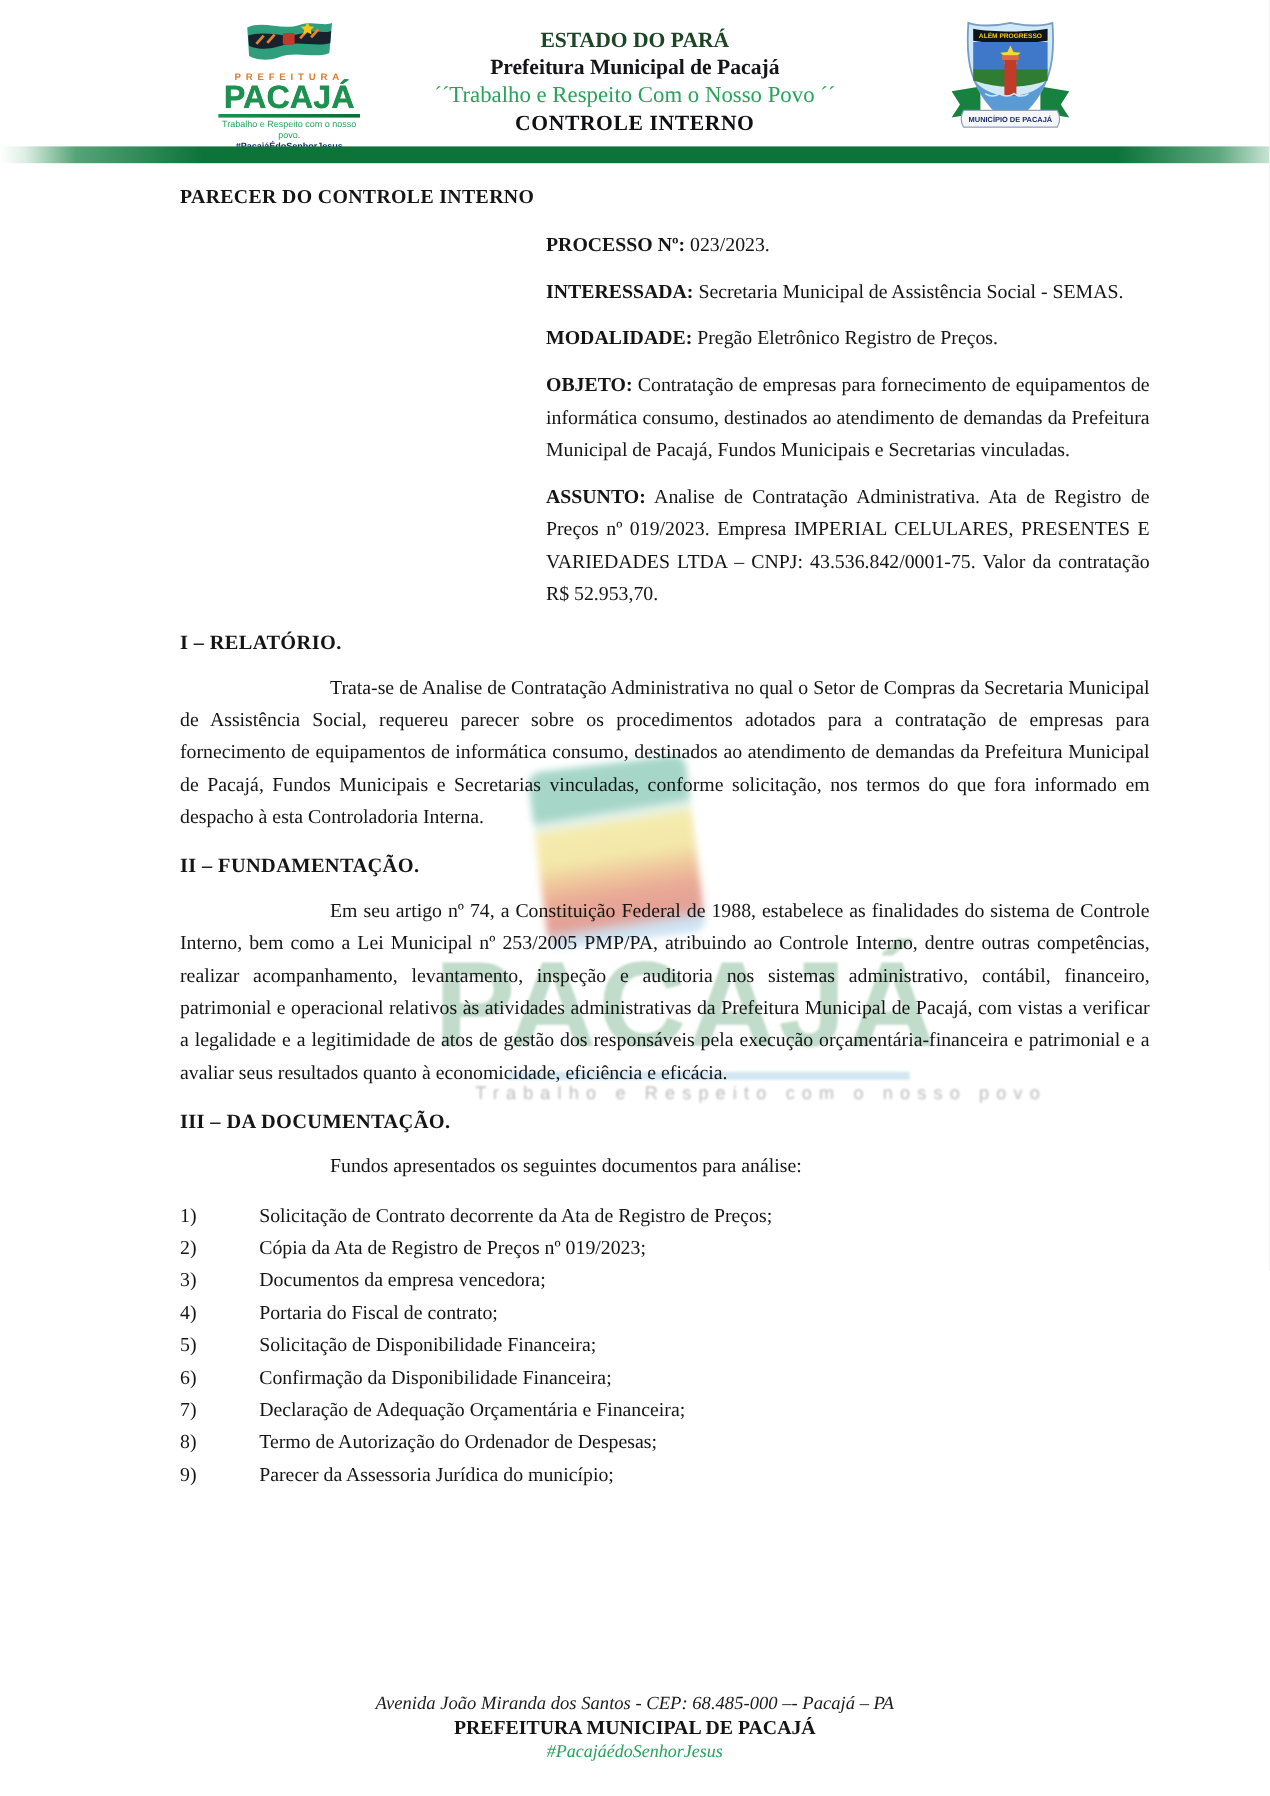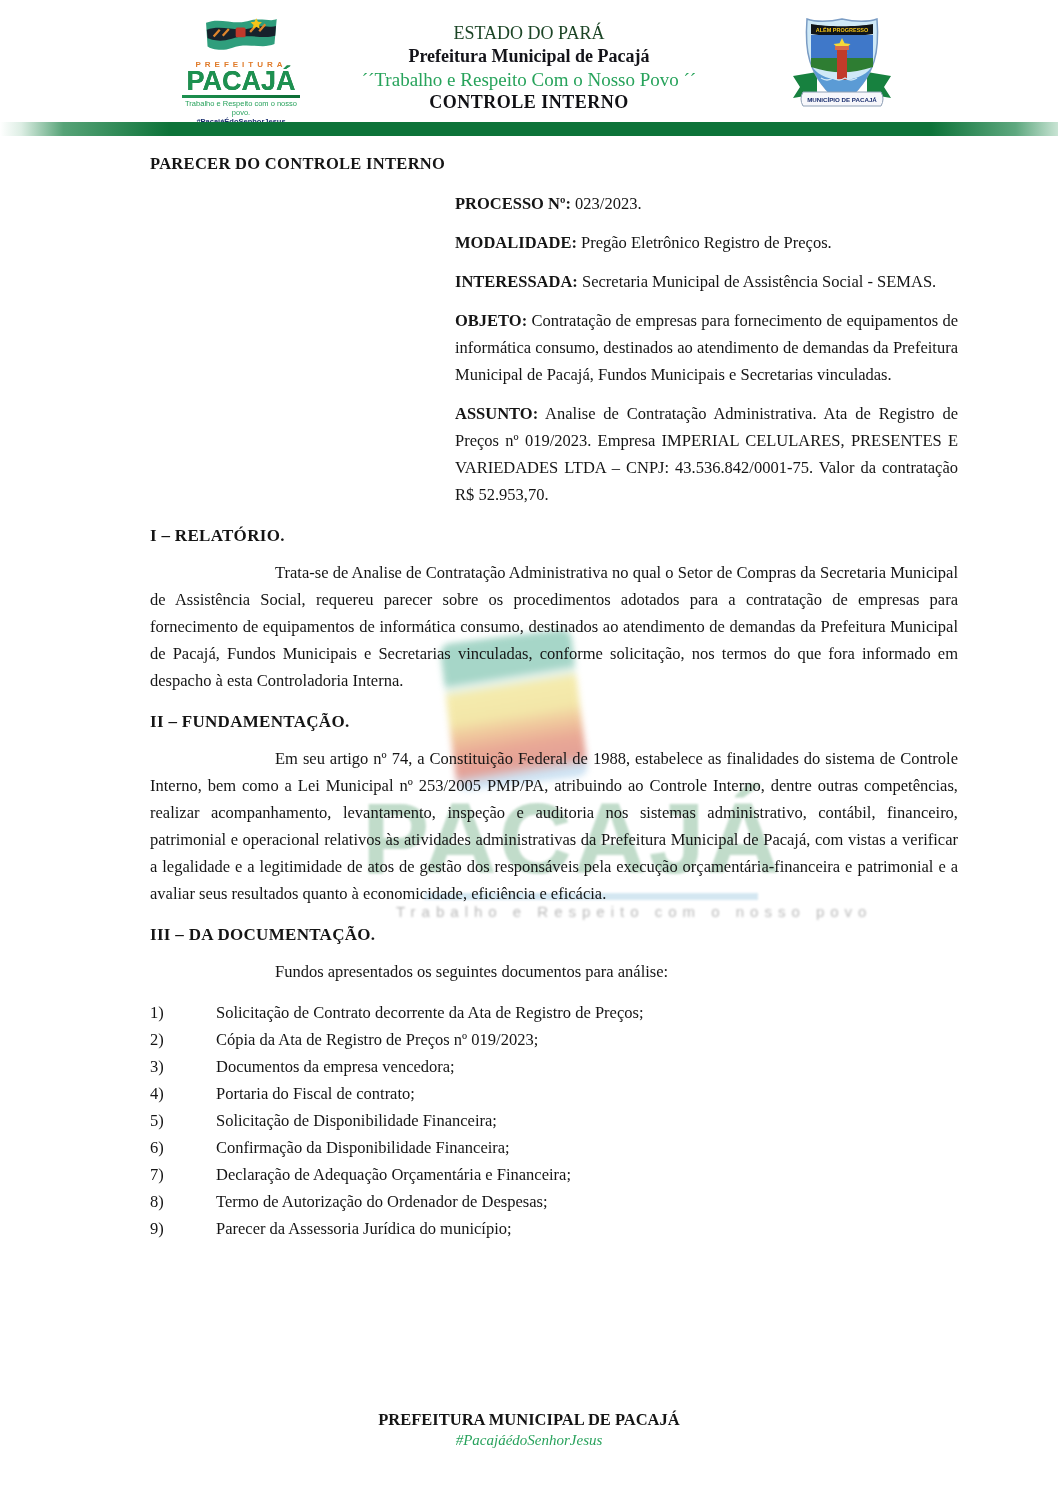--- a/index.html
+++ b/index.html
@@ -5,21 +5,21 @@
   html,body { margin:0; padding:0; background:#e9e9e9; }
   .page {
     position:relative; width:1058px; height:1497px; margin:0 auto;
     background:#ffffff; overflow:hidden;
     font-family:"Liberation Serif", serif; color:#151515;
   }
 
   
   .hdr-center { position:absolute; top:22px; left:299px; width:460px; text-align:center; }
   .hdr-center div { line-height:23px; white-space:nowrap; }
-  .hdr-state  { font-size:18px; font-weight:normal; color:#1c4526; }
+  .hdr-state  { font-size:18px; font-weight:bold; color:#1c4526; }
   .hdr-muni   { font-size:18px; font-weight:bold; color:#14141a; }
   .hdr-motto  { font-size:19px; color:#27a35b; }
   .hdr-dept   { font-size:18px; font-weight:bold; color:#101014; letter-spacing:.5px; }
 
   .logo-left { position:absolute; top:14px; left:178px; width:126px; text-align:center;
                font-family:"Liberation Sans", sans-serif; }
   .logo-left .flagwrap { height:44px; }
   .logo-left .pref { font-size:8px; letter-spacing:4px; color:#e07b2a; font-weight:bold; margin-top:2px; }
   .logo-left .big  { font-size:27px; font-weight:800; color:#1d9150; letter-spacing:0; line-height:24px;
                      text-shadow:0 0 .6px #146b39; }
@@ -121,22 +121,22 @@
     </svg>
   </div>
 
   <div class="green-bar"></div>
 
   <div class="content">
     <div class="doc-title">PARECER DO CONTROLE INTERNO</div>
 
     <div class="fields">
       <p class="field"><b>PROCESSO Nº:</b> <span>023/2023.</span></p>
+      <p class="field"><b>INTERESSADA:</b> <span>Secretaria Municipal de Assistência Social - SEMAS.</span></p>
       <p class="field"><b>MODALIDADE:</b> <span>Pregão Eletrônico Registro de Preços.</span></p>
-      <p class="field"><b>INTERESSADA:</b> <span>Secretaria Municipal de Assistência Social - SEMAS.</span></p>
       <p class="field"><b>OBJETO:</b> <span>Contratação de empresas para fornecimento de equipamentos de informática consumo, destinados ao atendimento de demandas da Prefeitura Municipal de Pacajá, Fundos Municipais e Secretarias vinculadas.</span></p>
       <p class="field"><b>ASSUNTO:</b> <span>Analise de Contratação Administrativa. Ata de Registro de Preços nº 019/2023. Empresa IMPERIAL CELULARES, PRESENTES E VARIEDADES LTDA – CNPJ: 43.536.842/0001-75. Valor da contratação R$ 52.953,70.</span></p>
     </div>
 
     <div class="sec-head">I – RELATÓRIO.</div>
     <p class="para">Trata-se de Analise de Contratação Administrativa no qual o Setor de Compras da Secretaria Municipal de Assistência Social, requereu parecer sobre os procedimentos adotados para a contratação de empresas para fornecimento de equipamentos de informática consumo, destinados ao atendimento de demandas da Prefeitura Municipal de Pacajá, Fundos Municipais e Secretarias vinculadas, conforme solicitação, nos termos do que fora informado em despacho à esta Controladoria Interna.</p>
 
     <div class="sec-head">II – FUNDAMENTAÇÃO.</div>
     <p class="para">Em seu artigo nº 74, a Constituição Federal de 1988, estabelece as finalidades do sistema de Controle Interno, bem como a Lei Municipal nº 253/2005 PMP/PA, atribuindo ao Controle Interno, dentre outras competências, realizar acompanhamento, levantamento, inspeção e auditoria nos sistemas administrativo, contábil, financeiro, patrimonial e operacional relativos às atividades administrativas da Prefeitura Municipal de Pacajá, com vistas a verificar a legalidade e a legitimidade de atos de gestão dos responsáveis pela execução orçamentária-financeira e patrimonial e a avaliar seus resultados quanto à economicidade, eficiência e eficácia.</p>
 
@@ -177,17 +177,18 @@
           <span class="itxt">Termo de Autorização do Ordenador de Despesas;</span>
         </div>
       <div class="doc-item">
           <span class="num">9)</span>
           <span class="itxt">Parecer da Assessoria Jurídica do município;</span>
         </div>
     </div>
   </div>
 
   <div class="footer">
+    <div class="f-addr">Avenida João Miranda dos Santos - CEP: 68.485-000 –- Pacajá – PA</div>
     <div class="f-name">PREFEITURA MUNICIPAL DE PACAJÁ</div>
     <div class="f-tag">#PacajáédoSenhorJesus</div>
   </div>
 
 </div>
 
 </body></html>

